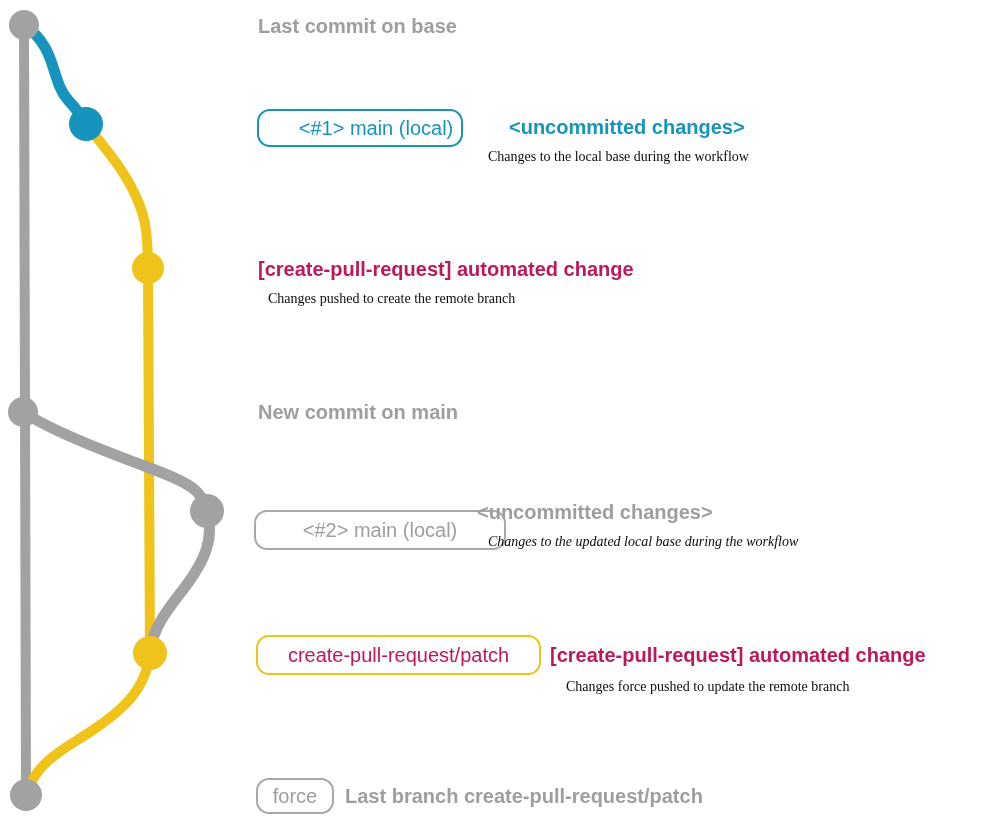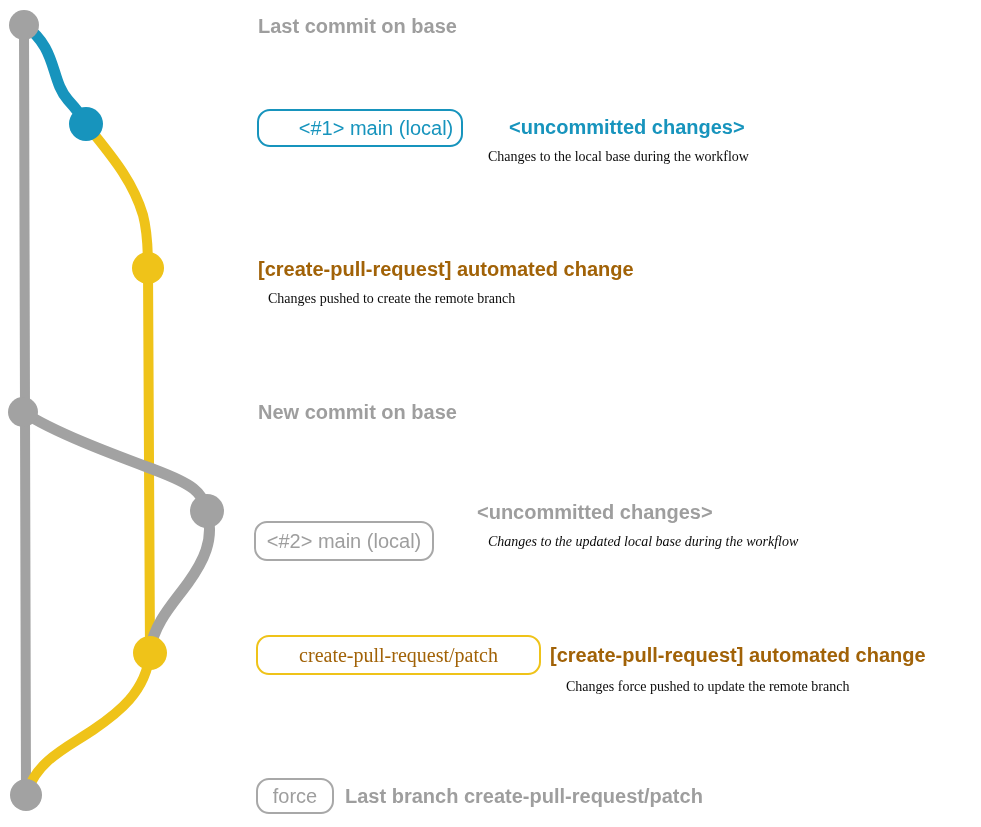--- a/index.html
+++ b/index.html
@@ -35,24 +35,24 @@
     align-items: center;
     justify-content: center;
     border: 2px solid;
     border-radius: 13px;
     font-size: 20px;
     white-space: nowrap;
     background: #ffffff;
   }
   .c-gray   { color: #9e9e9e; }
   .c-blue   { color: #1794bd; padding-left: 32px; }
-  .c-yellow { color: #a16207; text-align: center; }
+  .c-yellow { color: #be185d; text-align: center; }
   .b-gray   { border-color: #a8a8a8; }
   .b-blue   { border-color: #1794bd; }
-  .b-yellow { border-color: #efc319; font-family: Liberation Serif, serif; }
+  .b-yellow { border-color: #efc319; }
 </style>
 </head>
 <body>
 
 <div class="canvas">
 
   <svg class="graph-svg" width="981" height="827" viewBox="0 0 981 827">
 
     <path d="M 24 25 L 26 795" fill="none" stroke-width="10" stroke-linecap="round" stroke="#a2a2a2"></path>
 
@@ -77,23 +77,23 @@
 
   <div class="badge b-blue c-blue" style="left:257px; top:109px; width:206px; height:38px;">
     <span>&lt;#1&gt; main (local)</span>
   </div>
   <div class="txt c-blue" style="left:477px; top:115px;">&lt;uncommitted changes&gt;</div>
   <div class="note" style="left:488px; top:145px;">Changes to the local base during the workflow</div>
 
   <div class="txt c-yellow" style="left:258px; top:257px;">[create-pull-request] automated change</div>
   <div class="note" style="left:268px; top:287px;">Changes pushed to create the remote branch</div>
 
-  <div class="txt c-gray" style="left:258px; top:400px;">New commit on base</div>
+  <div class="txt c-gray" style="left:258px; top:400px;">New commit on main</div>
 
-  <div class="badge b-gray c-gray" style="left:254px; top:521px; width:180px; height:40px;">
+  <div class="badge b-gray c-gray" style="left:254px; top:510px; width:252px; height:40px;">
     <span>&lt;#2&gt; main (local)</span>
   </div>
   <div class="txt c-gray" style="left:477px; top:500px;">&lt;uncommitted changes&gt;</div>
   <div class="note" style="left:488px; top:530px;font-style:italic;">Changes to the updated local base during the workflow</div>
 
   <div class="badge b-yellow c-yellow" style="left:256px; top:635px; width:285px; height:40px;">
     <span>create-pull-request/patch</span>
   </div>
   <div class="txt c-yellow" style="left:550px; top:643px;">[create-pull-request] automated change</div>
   <div class="note" style="left:566px; top:675px;">Changes force pushed to update the remote branch</div>

